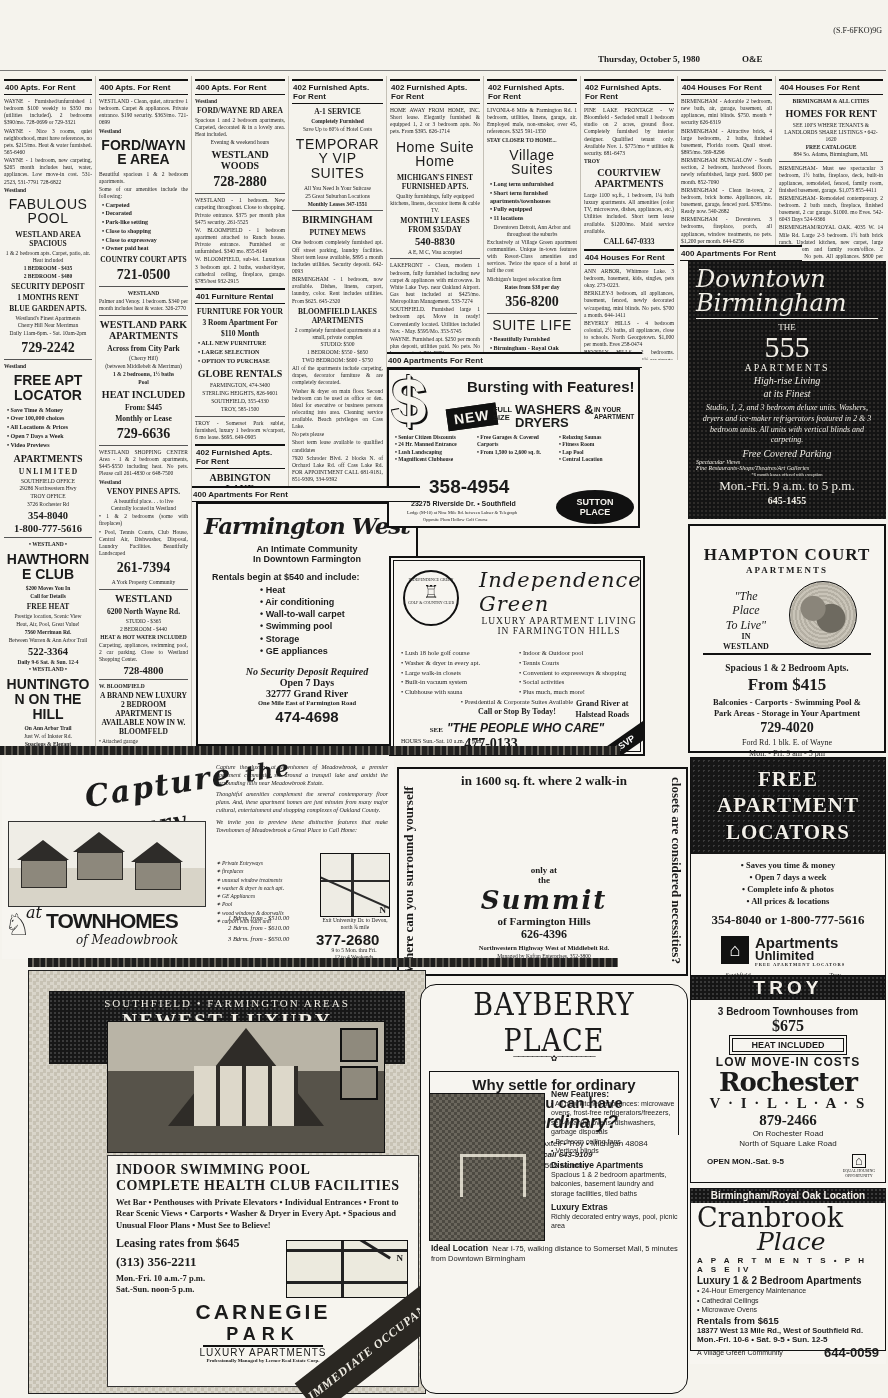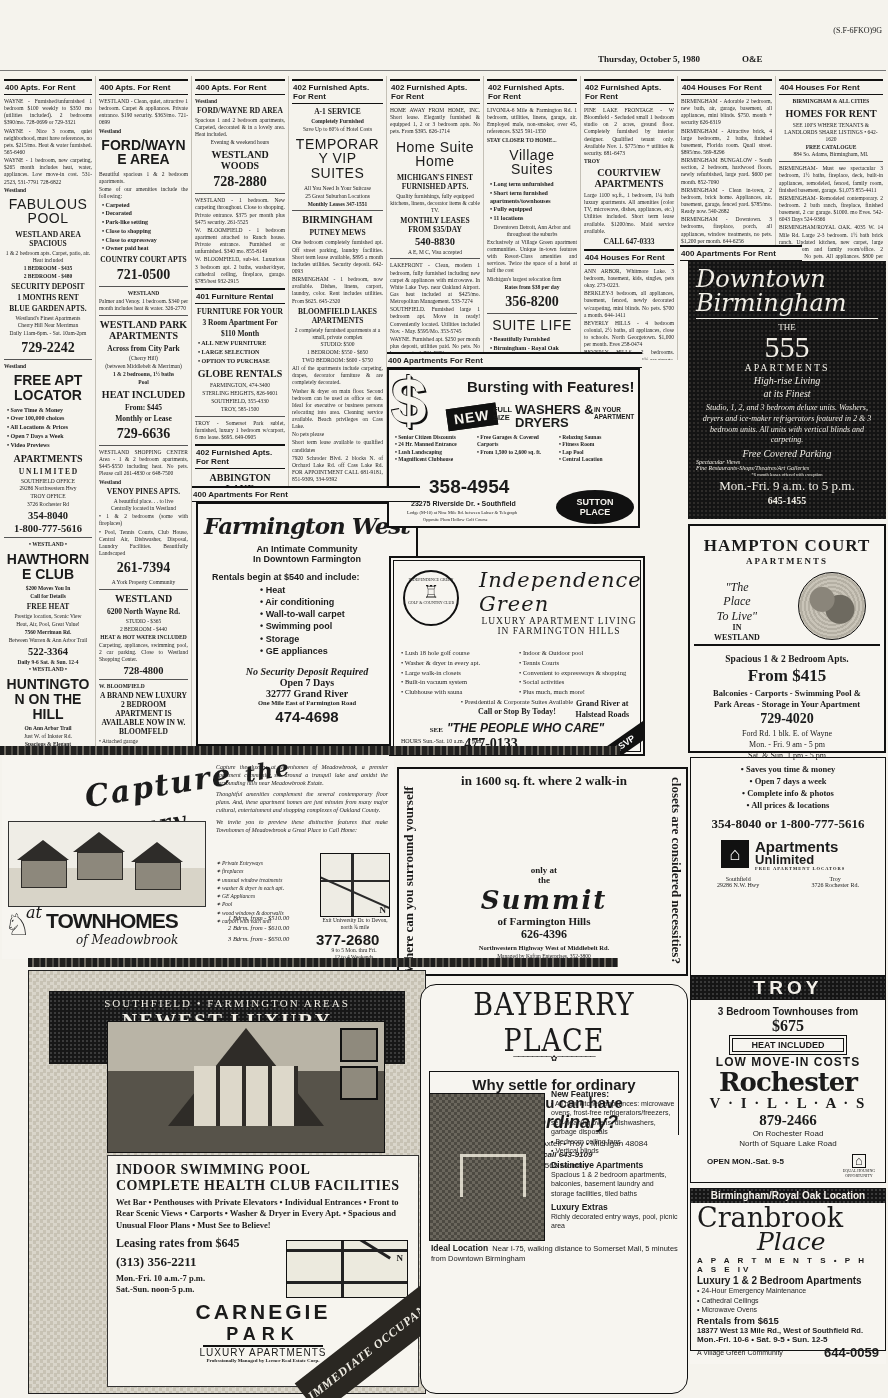--- a/index.html
+++ b/index.html
@@ -194,21 +194,21 @@
   .db-555{font-size:30px;line-height:1;}
   .db-ap{font-size:10px;letter-spacing:2px;}
   .db-tag{font-size:10px;font-style:italic;margin-top:2px;}
   .db-body{font-size:8px;font-style:italic;margin-top:4px;line-height:1.35;}
   .db-sm{font-size:6px;font-style:italic;text-align:left;}
   .db-note{font-size:4.5px;margin-top:1px;}
   .db-hrs{font-size:13px;margin-top:1px;}
   .db-ph{font-size:10px;font-weight:bold;margin-top:1px;}
 
   
-  .hc{left:688px;top:524px;width:198px;height:229px;border:2px solid #111;padding:4px;}
+  .hc{left:688px;top:524px;width:198px;height:229px;border:2px solid #111;padding:13px;}
   .hc-topbox{position:relative;height:108px;border-bottom:2px solid #111;}
   .hc-title{font-size:17px;font-weight:bold;text-align:center;margin-top:6px;letter-spacing:1px;}
   .hc-sub{font-size:9px;font-weight:bold;text-align:center;letter-spacing:2px;}
   .hc-quote{position:absolute;left:10px;top:44px;font-size:12px;font-style:italic;text-align:center;width:66px;line-height:1.2;}
   .hc-in{font-size:8px;font-weight:bold;font-style:normal;}
   .hc-faces{position:absolute;right:14px;top:36px;width:66px;height:66px;border:1px solid #111;border-radius:50%;
      background:radial-gradient(circle at 35% 40%,#8a857a 12px,transparent 13px),
                 radial-gradient(circle at 62% 55%,#6e6a60 14px,transparent 15px),
                 repeating-radial-gradient(circle at 50% 50%,#c9c4b8 0 2px,#b4afa3 2px 4px);}
   .hc-l1{font-size:9.5px;font-weight:bold;text-align:center;margin-top:8px;}
@@ -923,20 +923,25 @@
       <div class="sm-only">the</div>
       <div class="sm-logo">Summit</div>
       <div class="sm-of">of Farmington Hills</div>
       <div class="sm-ph">626-4396</div>
       <div class="sm-ad">Northwestern Highway West of Middlebelt Rd.</div>
       <div class="sm-mg">Managed by Kaftan Enterprises, 352-3800</div>
     </div>
   </div>
 
   <div class="ad fl">
+    <div class="fl-top">
+      <div>FREE</div>
+      <div>APARTMENT</div>
+      <div>LOCATORS</div>
+    </div>
     <div class="fl-b">
 
     <div class="lnb">Saves you time &amp; money</div>
         <div class="lnb">Open 7 days a week</div>
         <div class="lnb">Complete info &amp; photos</div>
         <div class="lnb">All prices &amp; locations</div>
       </div>
     <div class="fl-ph">354-8040 or 1-800-777-5616</div>
     <div class="fl-brand">
       <div class="fl-sq">⌂</div>

